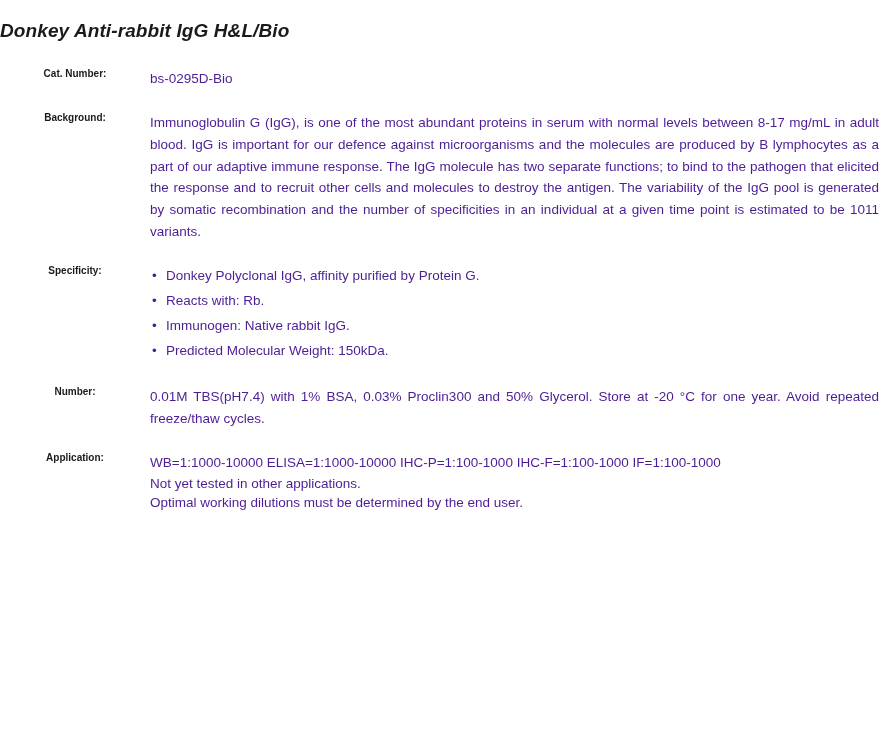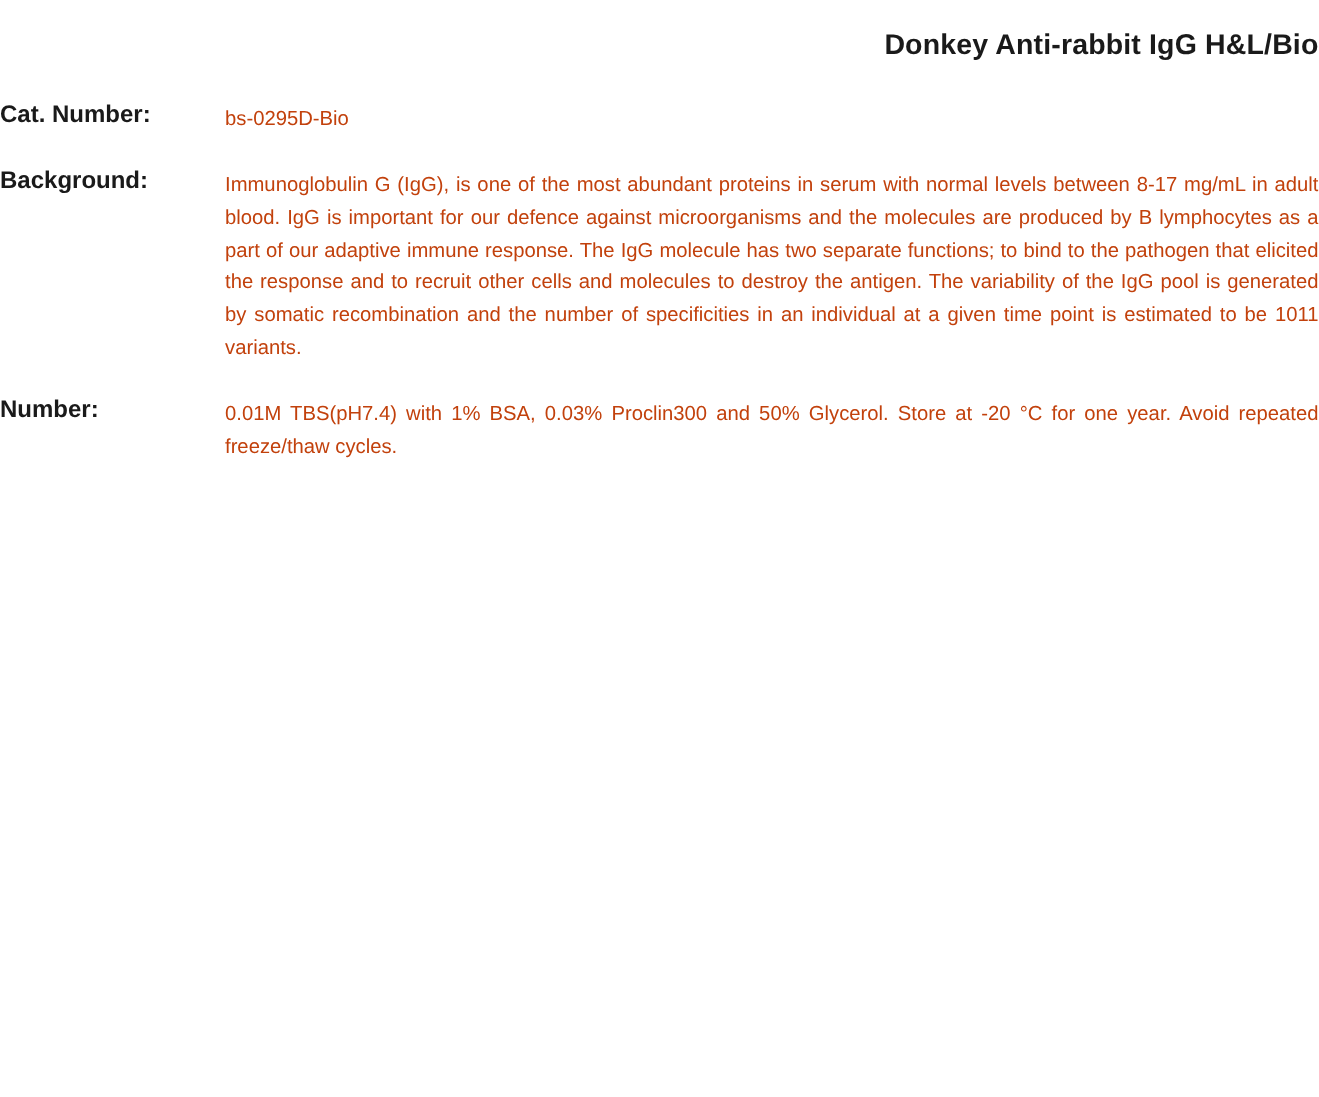--- a/index.html
+++ b/index.html
@@ -15,49 +15,50 @@
     overflow: hidden;
   }
   .page {
     position: relative;
     width: 879px;
     height: 731px;
     box-sizing: border-box;
     padding: 0;
   }
   .title {
-    text-align: right;
+    text-align: left;
     font-size: 19px;
     font-weight: bold;
     color: #1a1a1a;
     margin: 20px 0 0 0;
     letter-spacing: 0.1px;
+    font-style: italic;
   }
   table.spec {
     width: 100%;
     border-collapse: collapse;
     margin-top: 26px;
     table-layout: fixed;
   }
   table.spec td {
     vertical-align: top;
     padding: 0;
   }
   td.label {
     width: 150px;
-    text-align: left;
+    text-align: center;
     font-weight: bold;
-    font-size: 16px;
+    font-size: 10px;
     color: #1a1a1a;
     padding-right: 10px;
     white-space: nowrap;
   }
   td.value {
     font-size: 13.5px;
-    color: #c2410c;
+    color: #4c1d95;
     line-height: 1.62;
     padding-right: 26px;
   }
   tr.row > td {
     padding-bottom: 22px;
   }
   .justify {
     text-align: justify;
   }
   ul.bullets {
@@ -105,22 +106,41 @@
       </tr>
 
 
 
       <tr class="row">
         <td class="label">Background:</td>
         <td class="value justify">Immunoglobulin G (IgG), is one of the most abundant proteins in serum with normal levels between 8-17 mg/mL in adult blood. IgG is important for our defence against microorganisms and the molecules are produced by B lymphocytes as a part of our adaptive immune response. The IgG molecule has two separate functions; to bind to the pathogen that elicited the response and to recruit other cells and molecules to destroy the antigen. The variability of the IgG pool is generated by somatic recombination and the number of specificities in an individual at a given time point is estimated to be 1011 variants.</td>
       </tr>
 
 
+      <tr class="row">
+        <td class="label">Specificity:</td>
+        <td class="value">
+          <ul class="bullets">
+            <li>Donkey Polyclonal IgG, affinity purified by Protein G.</li>
+            <li>Reacts with: Rb.</li>
+            <li>Immunogen: Native rabbit IgG.</li>
+            <li>Predicted Molecular Weight: 150kDa.</li>
+          </ul>
+        </td>
+      </tr>
 
       <tr class="row">
         <td class="label">Number:</td>
         <td class="value justify">0.01M TBS(pH7.4) with 1% BSA, 0.03% Proclin300 and 50% Glycerol. Store at -20 °C for one year. Avoid repeated freeze/thaw cycles.</td>
       </tr>
 
+      <tr class="row">
+        <td class="label">Application:</td>
+        <td class="value app-lines">
+          <div class="app-first">WB=1:1000-10000  ELISA=1:1000-10000  IHC-P=1:100-1000  IHC-F=1:100-1000  IF=1:100-1000</div>
+          <div>Not yet tested in other applications.</div>
+          <div>Optimal working dilutions must be determined by the end user.</div>
+        </td>
+      </tr>
     </tbody>
   </table>
 
 </div>
 
 </body></html>

